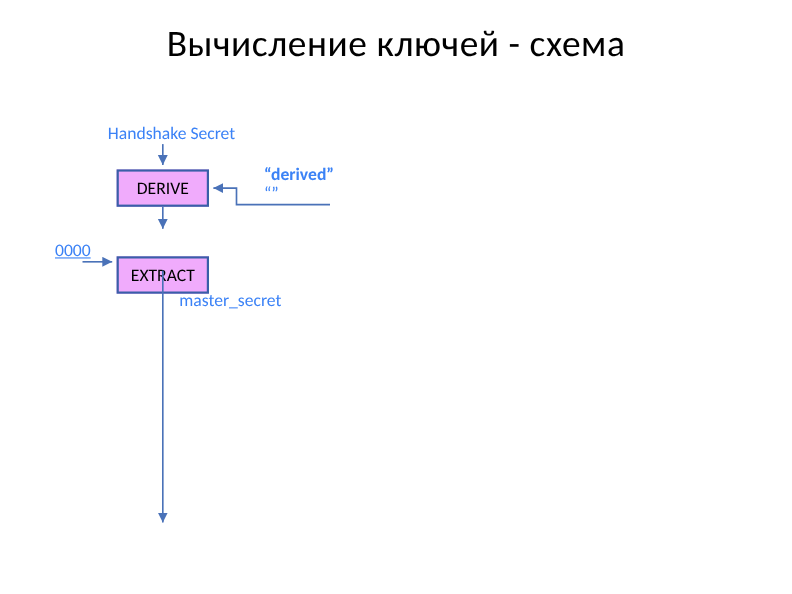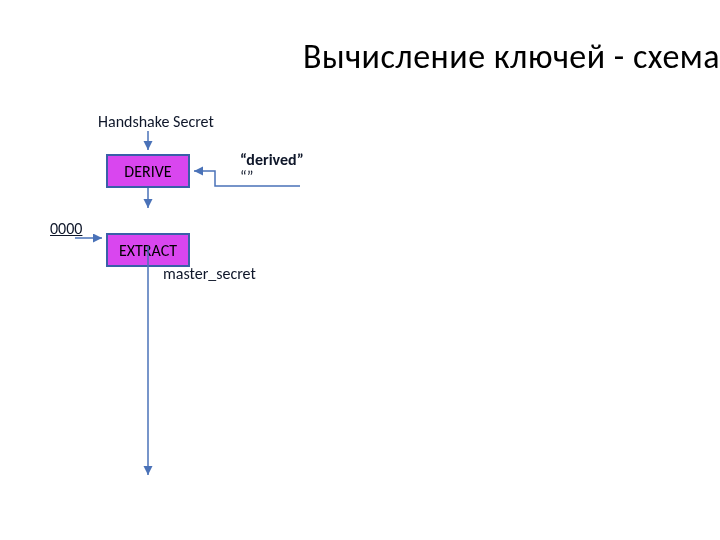--- a/index.html
+++ b/index.html
@@ -11,39 +11,39 @@
     font-family: "Calibri", "Arial", sans-serif;
     color: #000;
   }
   .stage {
     position: relative;
     width: 720px;
     height: 540px;
   }
   .title {
     position: absolute;
-    top: 36px;
+    top: 20px;
     left: 0;
     width: 720px;
-    text-align: right;
+    text-align: center;
     font-size: 34px;
     font-weight: 400;
     letter-spacing: 0.5px;
   }
   .label {
     position: absolute;
     font-size: 16px;
     line-height: 1.2;
-    color: #0f172a;
+    color: #3b82f6;
     white-space: nowrap;
   }
   .box {
     position: absolute;
     border: 2px solid #3a5fa8;
-    background: #d946ef;
+    background: #f0abfc;
     font-size: 16px;
     display: flex;
     align-items: center;
     justify-content: center;
     box-sizing: border-box;
   }
   svg.overlay {
     position: absolute;
     left: 0;
     top: 0;

